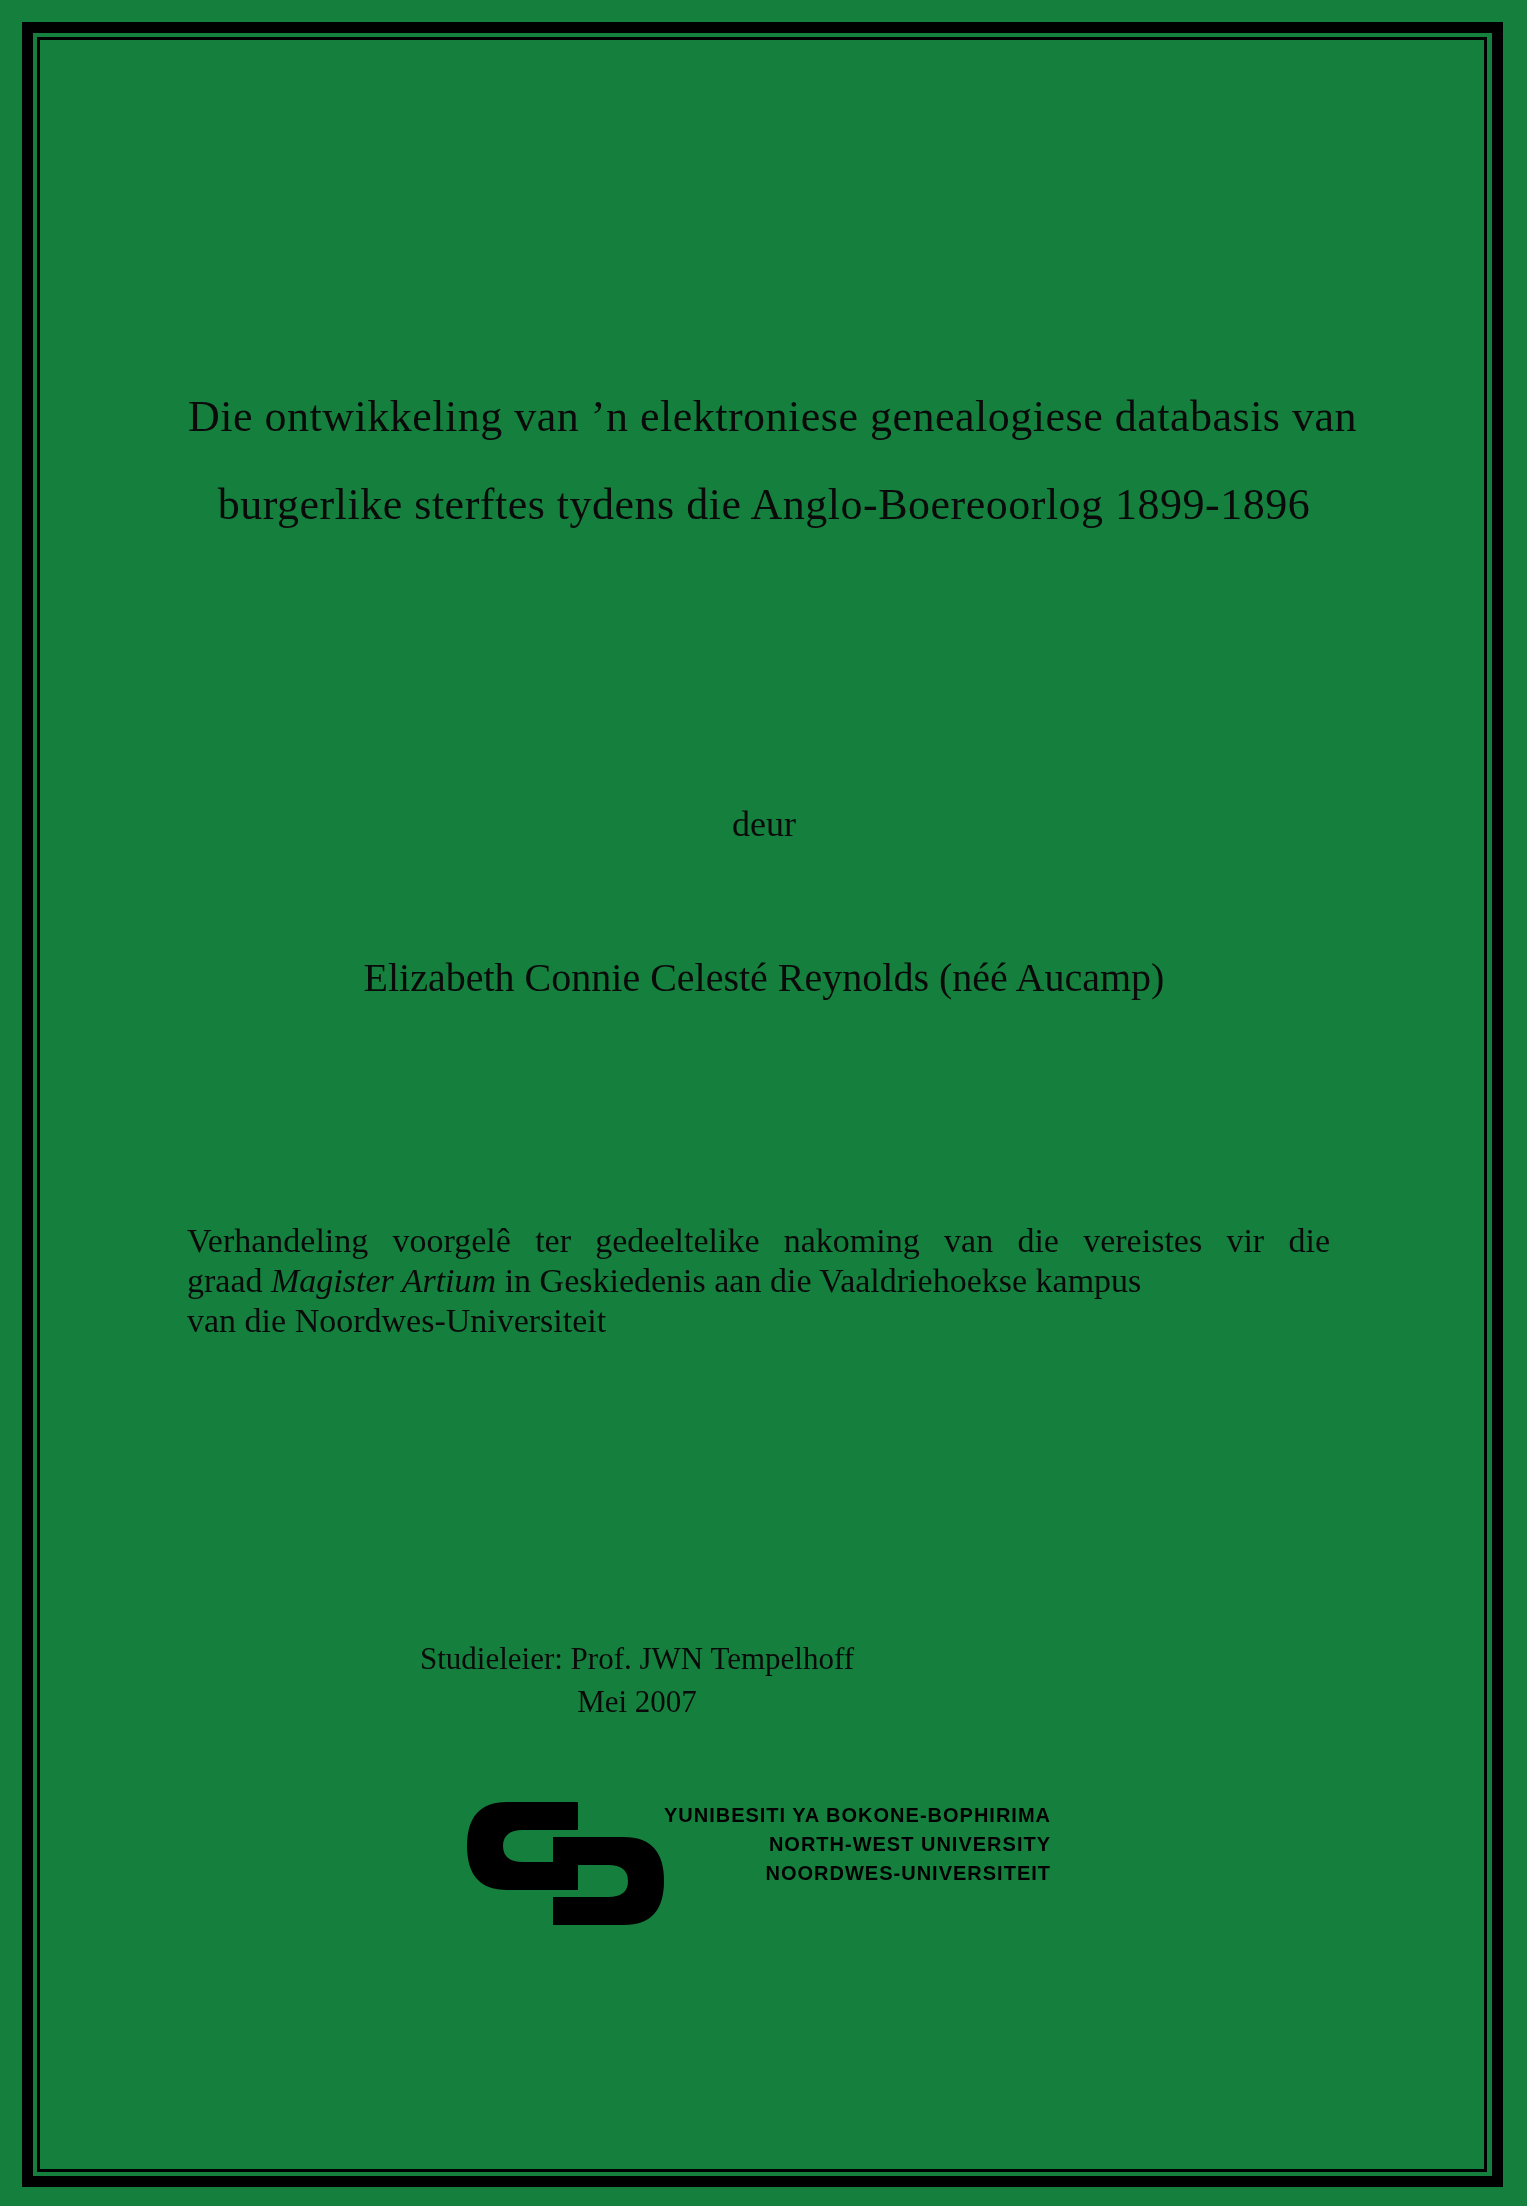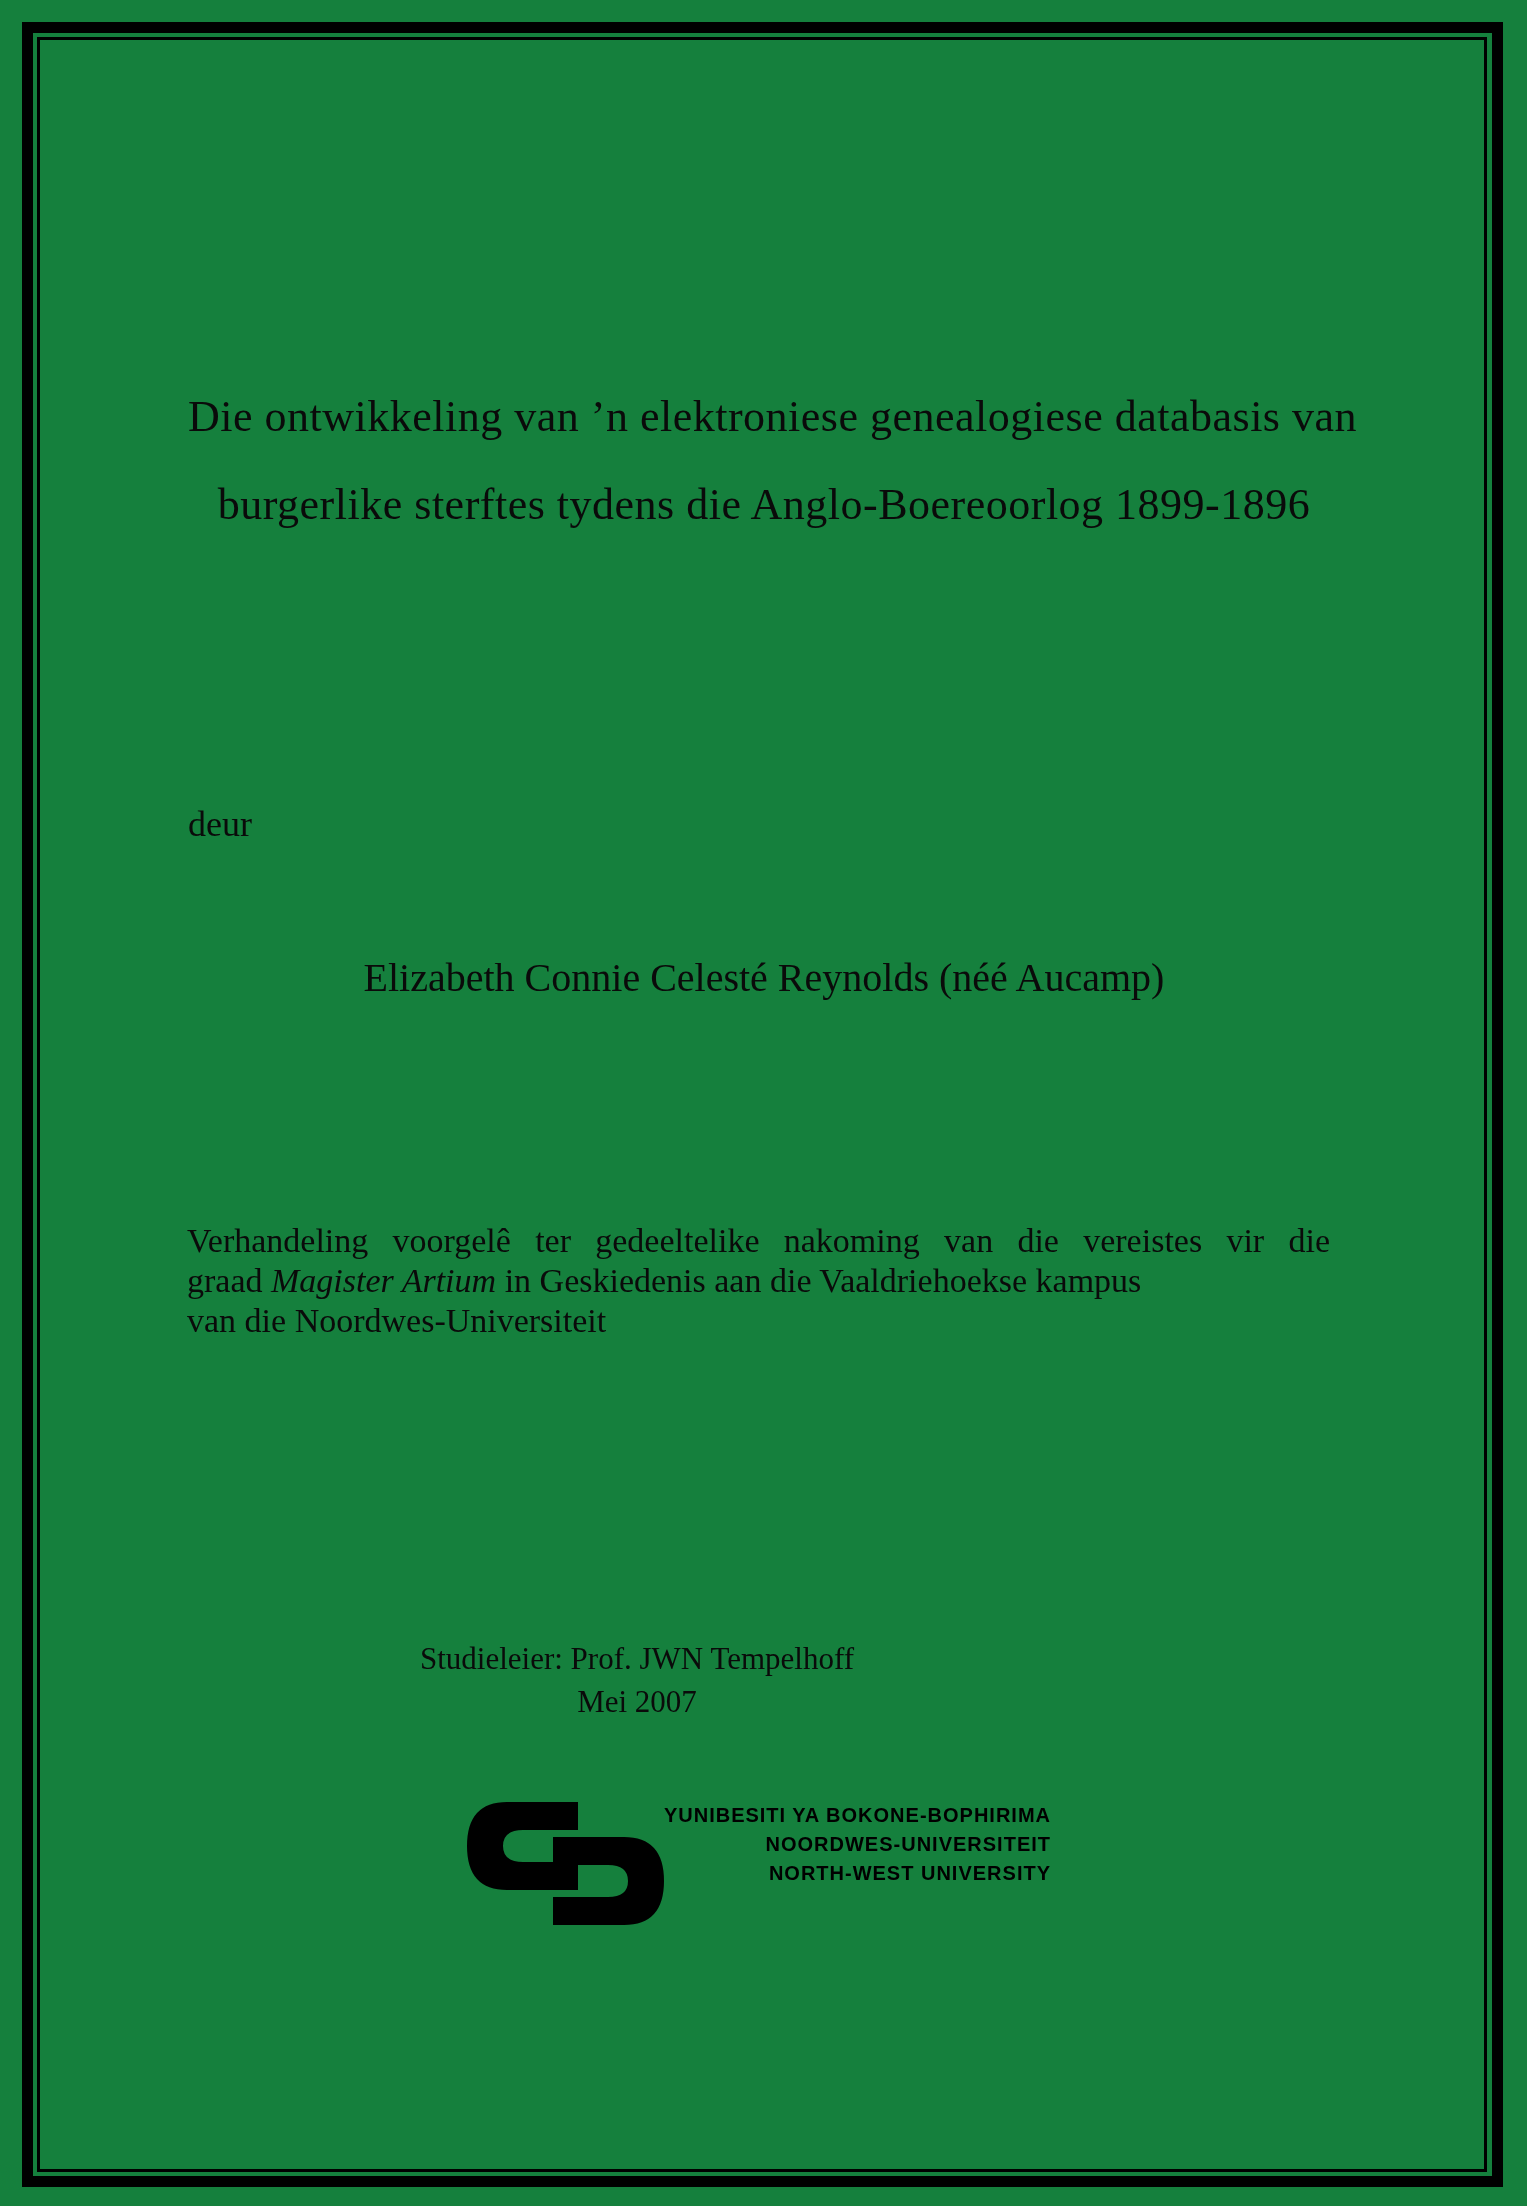--- a/index.html
+++ b/index.html
@@ -39,21 +39,21 @@
     letter-spacing: 0.5px;
     white-space: nowrap;
   }
   .deur {
     position: absolute;
     left: 188px;
     width: 1152px;
     top: 804px;
     font-size: 36px;
     line-height: 40px;
-    text-align: left;
+    text-align: center;
   }
   .author {
     position: absolute;
     left: 188px;
     width: 1152px;
     top: 954px;
     font-size: 40px;
     line-height: 48px;
     text-align: center;
   }
@@ -130,17 +130,17 @@
     <div>Mei 2007</div>
   </div>
 
   <svg class="logo-mark" width="197" height="123" viewBox="0 0 197 123" xmlns="http://www.w3.org/2000/svg">
     <path id="nwu-link" d="M 40 0 H 111 V 28 H 56 Q 36 28 36 44 Q 36 60 56 60 H 111 V 88 H 40 Q 0 88 0 44 Q 0 0 40 0 Z"></path>
     <use href="#nwu-link" transform="rotate(180 98.5 61.5)"></use>
   </svg>
 
   <div class="logo-text">
     <div>YUNIBESITI YA BOKONE-BOPHIRIMA</div>
+    <div>NORTH-WEST UNIVERSITY</div>
     <div>NOORDWES-UNIVERSITEIT</div>
-    <div>NORTH-WEST UNIVERSITY</div>
   </div>
 
 </div>
 
 </body></html>

